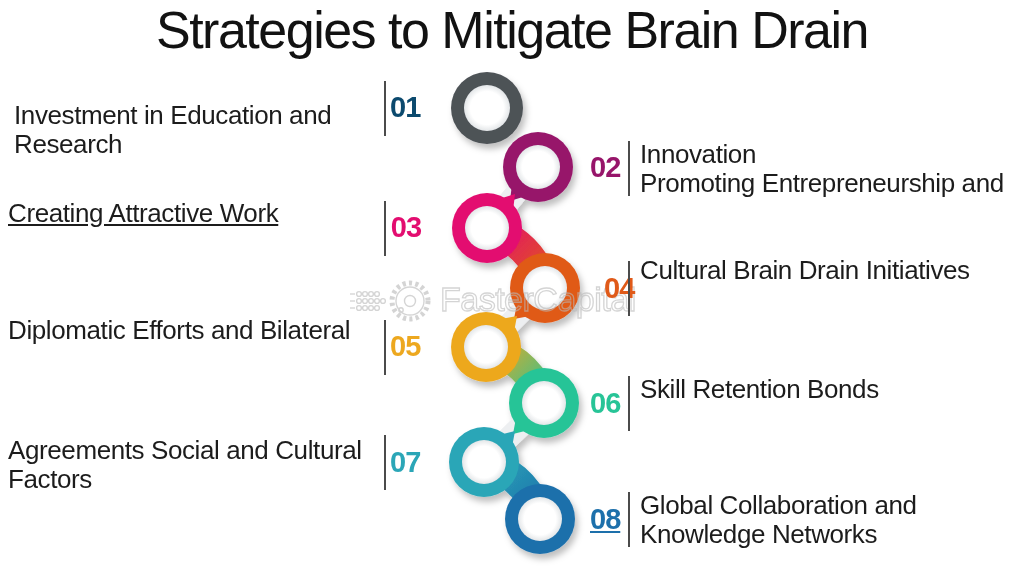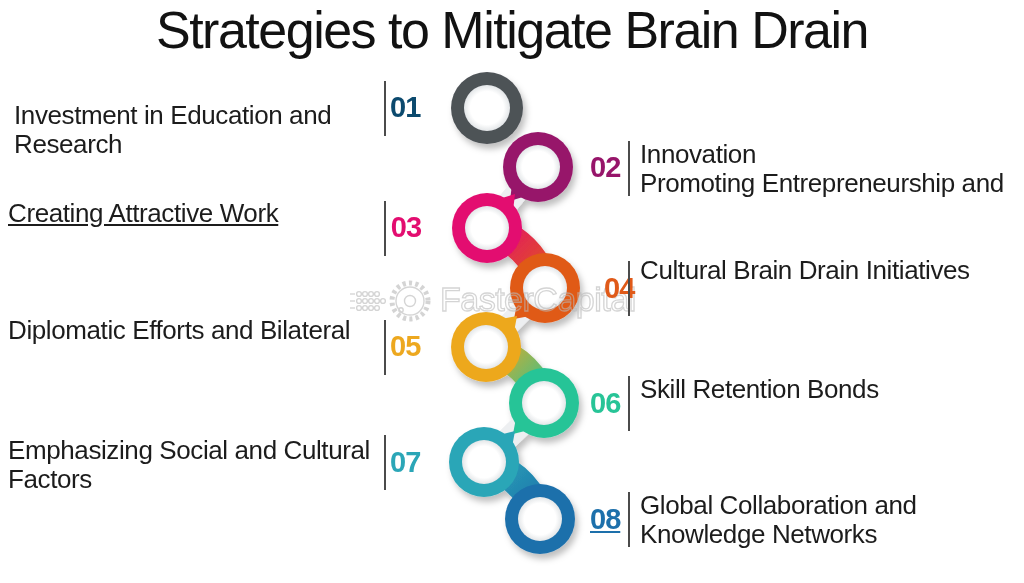--- a/index.html
+++ b/index.html
@@ -199,21 +199,21 @@
   <div class="num i5n" style="color: rgb(237, 168, 31);">05</div>
 
   <div class="num i6n" style="color: rgb(39, 196, 151);">06</div>
   <div class="sep i6s"></div>
   <div class="label i6t">
     <span class="ln">Skill Retention Bonds</span>
     <span class="ln"></span>
   </div>
 
   <div class="label i7t">
-    <span class="ln">Emphasizing Social and Cultural</span>
+    <span class="ln">Agreements Social and Cultural</span>
     <span class="ln">Factors</span>
   </div>
   <div class="sep i7s"></div>
   <div class="num i7n" style="color: rgb(43, 166, 183);">07</div>
 
   <div class="num i8n" style="color: rgb(29, 112, 171); text-decoration: underline;">08</div>
   <div class="sep i8s"></div>
   <div class="label i8t">
     <span class="ln">Global Collaboration and</span>
     <span class="ln">Knowledge Networks</span>

